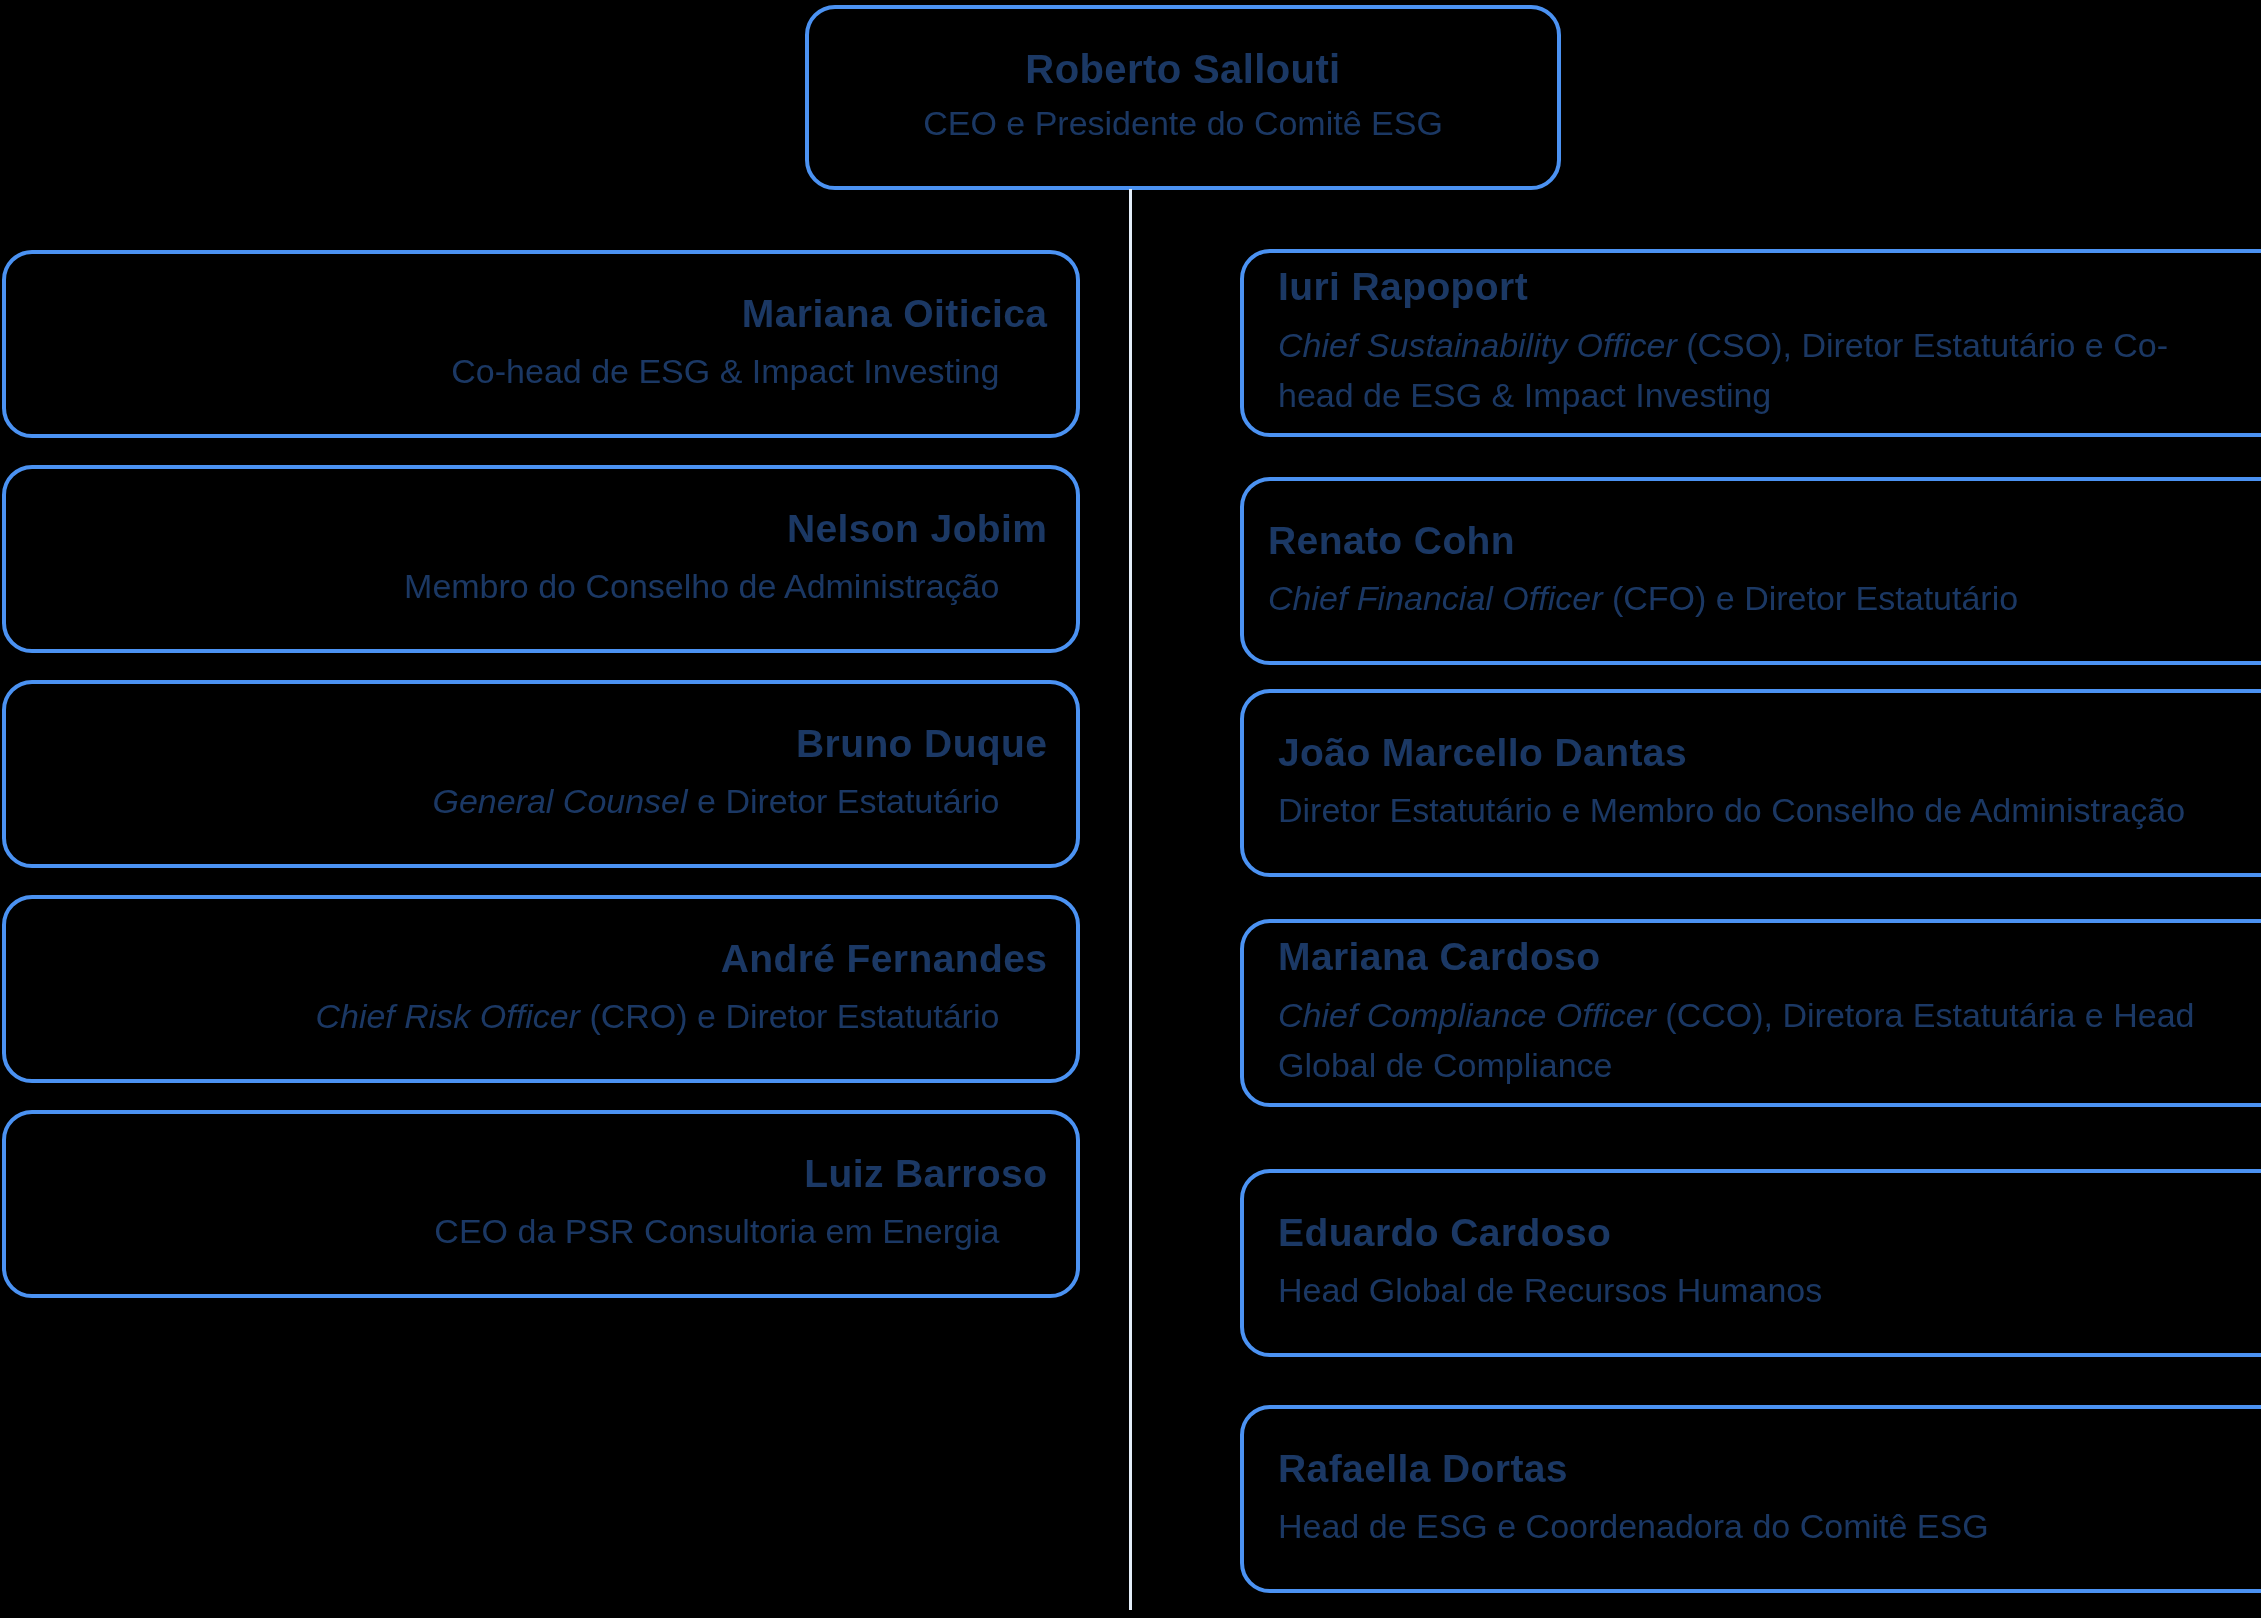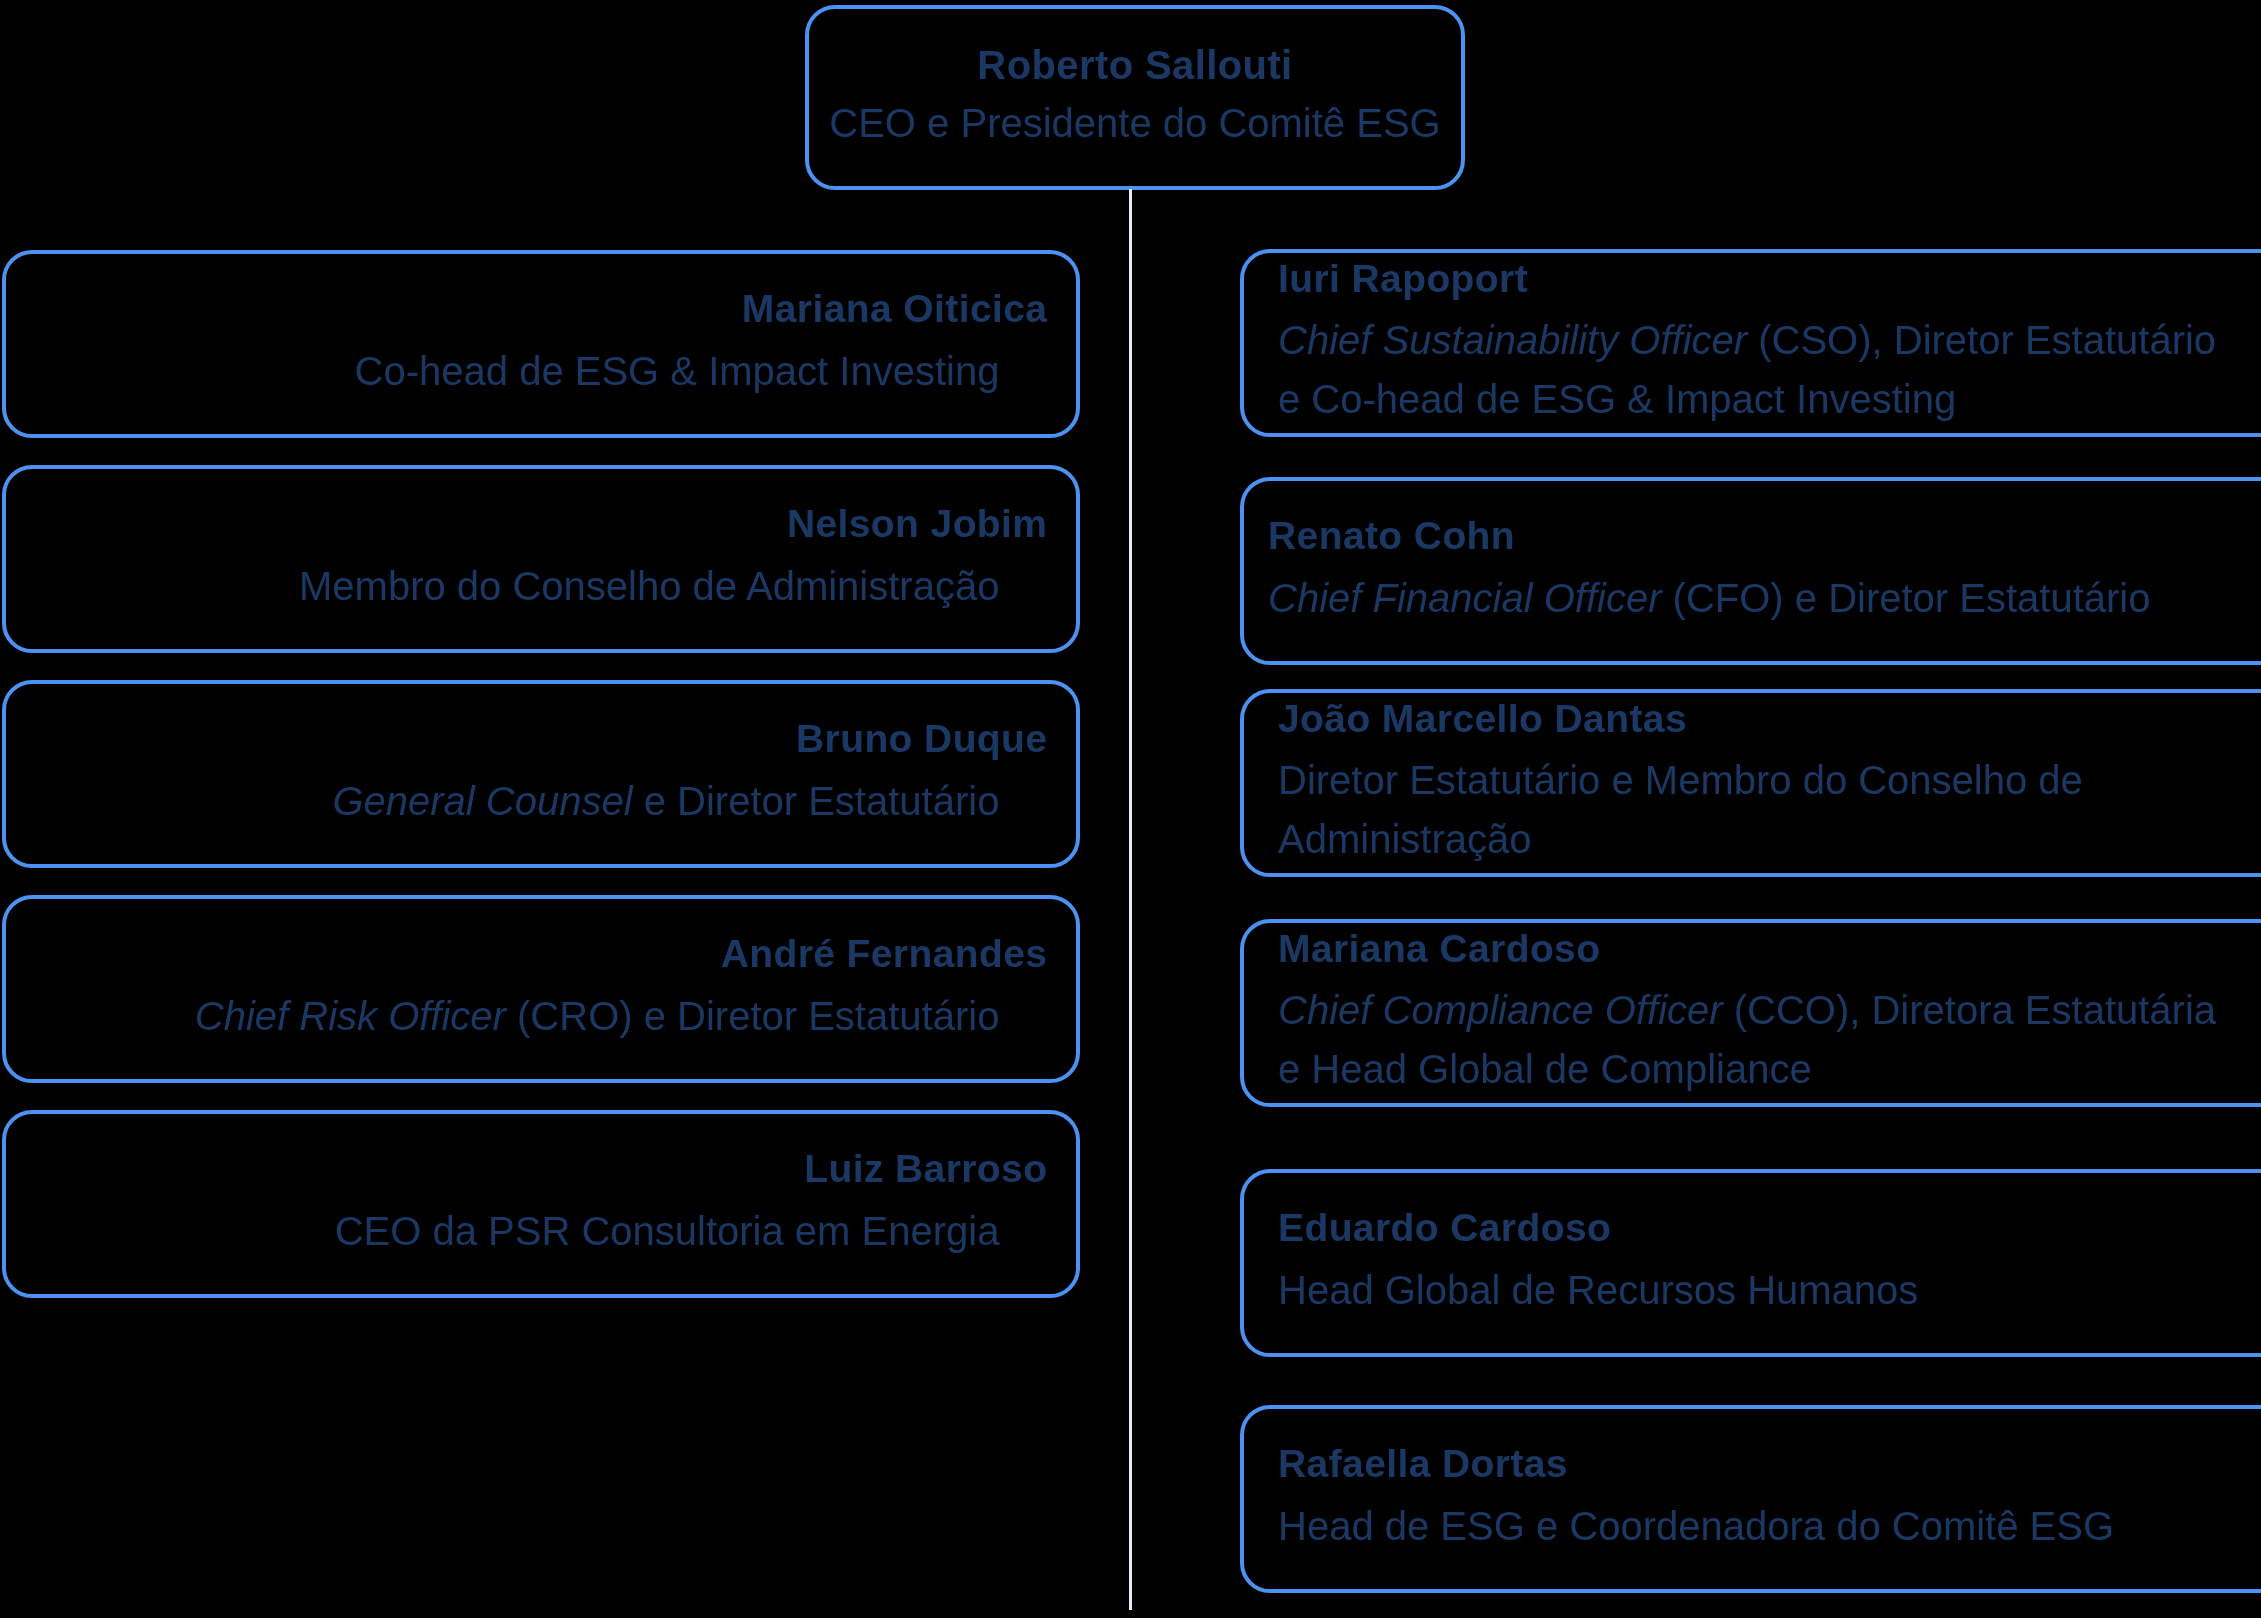--- a/index.html
+++ b/index.html
@@ -21,27 +21,27 @@
     background:transparent;
     color:var(--text);
     display:flex;flex-direction:column;justify-content:center;
     padding:0 29px 0 34px;
   }
   .card .name{
     font-size:39px;font-weight:bold;line-height:1.15;
     letter-spacing:0.4px;
   }
   .card .title{
-    font-size:40px;line-height:1.48;margin-top:9.6px;
+    font-size:34px;line-height:1.48;margin-top:9.6px;
     max-width:959px;
   }
   .card .title .it{font-style:italic;}
   
   .card.root{
-    position:absolute;left:805px;top:4.8px;width:660px;height:185px;
+    position:absolute;left:805px;top:4.8px;width:756px;height:185px;
     align-items:center;text-align:center;padding:0 16px;
   }
   .card.root .name{font-size:40px;}
   .card.root .title{margin-top:6.4px;}
   
   .connector{
     position:absolute;left:1129px;top:189px;width:3.2px;height:1421px;
     background:var(--line);
   }
   

